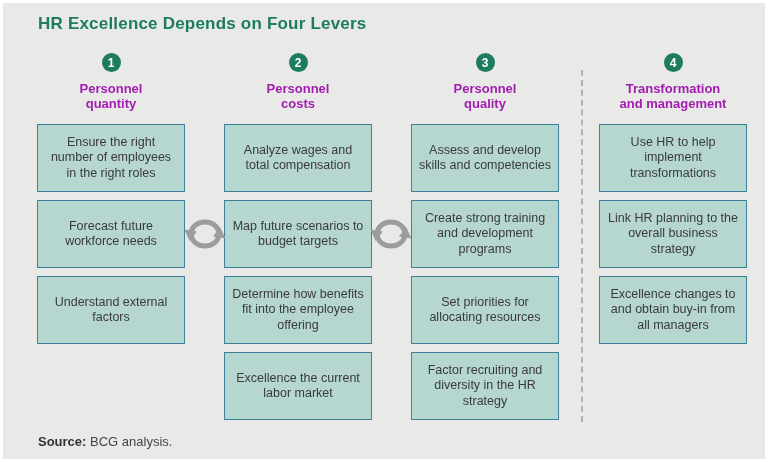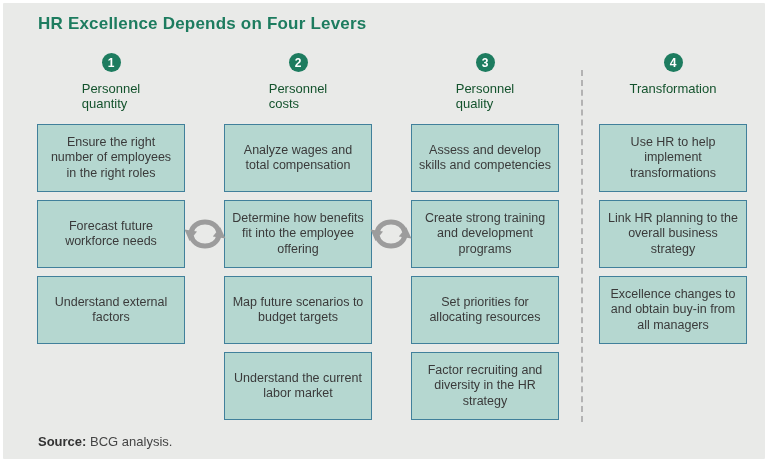--- a/index.html
+++ b/index.html
@@ -46,24 +46,25 @@
     font-weight: bold;
     display: flex;
     align-items: center;
     justify-content: center;
     line-height: 1;
   }
 
   .col-header {
     margin-top: 9px;
     height: 32px;
+    text-align: center;
     font-size: 13px;
-    font-weight: normal;
+    font-weight: bold;
     line-height: 1.18;
-    color: #14532d;
+    color: #a21caf;
   }
 
   .boxes { margin-top: 11px; display: flex; flex-direction: column; gap: 8px; }
 
   .box {
     width: 148px; height: 68px;
     background: var(--box-fill, #b5d7d0);
     border: 1.5px solid var(--box-border, #41809b);
     display: flex;
     align-items: center;
@@ -119,23 +120,23 @@
   </div>
 
   <div class="col col-2">
     <div class="badge">2</div>
     <div class="col-header">
       <div>Personnel</div>
       <div>costs</div>
     </div>
     <div class="boxes">
       <div class="box">Analyze wages and total compensation</div>
+      <div class="box">Map future scenarios to budget targets</div>
       <div class="box">Determine how benefits fit into the employee offering</div>
-      <div class="box">Map future scenarios to budget targets</div>
-      <div class="box">Understand the current labor market</div>
+      <div class="box">Excellence the current labor market</div>
     </div>
   </div>
 
   <div class="col col-3">
     <div class="badge">3</div>
     <div class="col-header">
       <div>Personnel</div>
       <div>quality</div>
     </div>
     <div class="boxes">
@@ -143,20 +144,21 @@
       <div class="box">Create strong training and development programs</div>
       <div class="box">Set priorities for allocating resources</div>
       <div class="box">Factor recruiting and diversity in the HR strategy</div>
     </div>
   </div>
 
   <div class="col col-4">
     <div class="badge">4</div>
     <div class="col-header">
       <div>Transformation</div>
+      <div>and management</div>
     </div>
     <div class="boxes">
       <div class="box">Use HR to help implement transformations</div>
       <div class="box">Link HR planning to the overall business strategy</div>
       <div class="box">Excellence changes to and obtain buy-in from all managers</div>
     </div>
   </div>
 
   <div class="divider"></div>
 

